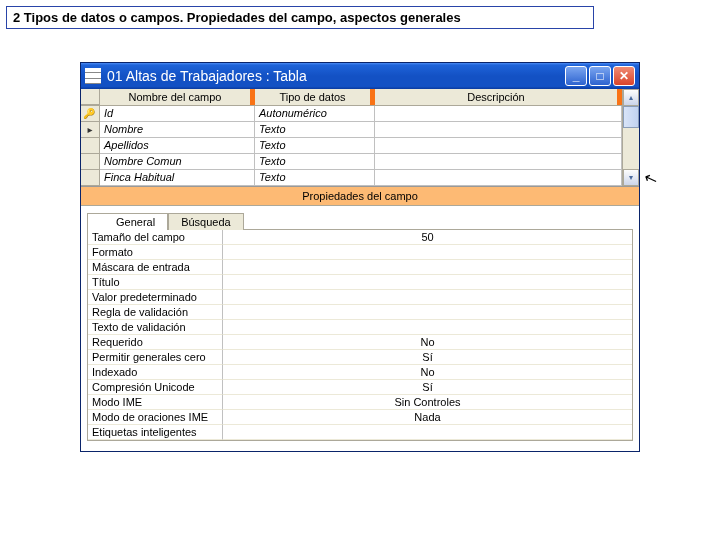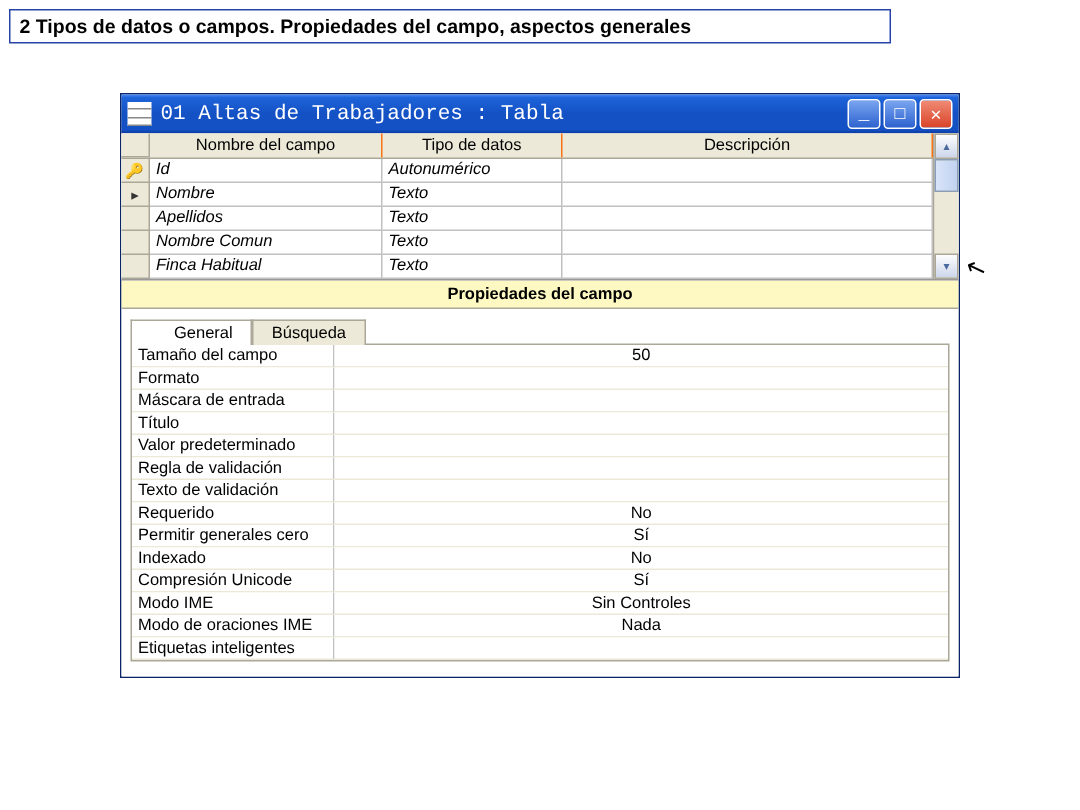--- a/index.html
+++ b/index.html
@@ -28,21 +28,20 @@
     width: 560px;
     background: #ece9d8;
     border: 1px solid #0a246a;
   }
   .titlebar {
     height: 26px;
     background: linear-gradient(to bottom, #4a8bf5 0%, #1e63d9 8%, #1351c4 50%, #1351c4 90%, #0a3a9e 100%);
     display: flex;
     align-items: center;
     padding: 0 4px;
-    font-family: Liberation Mono, monospace;
   }
   .app-icon {
     width: 16px; height: 16px;
     background: #fff;
     margin-right: 6px;
     display: flex;
     flex-direction: column;
   }
   .app-icon div { flex:1; border-bottom:1px solid #888; }
   .title-text {
@@ -102,21 +101,21 @@
   }
   .rowsel-h, .rowsel {
     width: 19px;
     background: #ece9d8;
     border-right: 1px solid #aca899;
     border-bottom: 1px solid #aca899;
     display:flex;align-items:center;justify-content:center;
     font-size:10px;color:#333;
   }
   .gh-cell {
-    border-right:1px solid #f97316;
+    border-right:5px solid #f97316;
     text-align:center;
     height:16px;
     line-height:16px;
     color:#000;
   }
   .col-name { width: 155px; }
   .col-type { width: 120px; }
   .col-desc { flex: 1; }
 
   .grid-row { display:flex; height:16px; background:#fff;}
@@ -125,23 +124,22 @@
     border-bottom:1px solid #c0c0c0;
     padding: 0 4px;
     line-height:15px;
     overflow:hidden;white-space:nowrap;font-style:italic;
   }
 
   .splitter-label {
     text-align: center;
     font-size:11px;
     padding: 3px 0;
-    background:#fef9c3;
+    background:#fdba74;
     border-bottom:1px solid #aca899;
-    font-weight:bold;
   }
 
   .props-area {
     background:#fff;
     padding: 6px 6px 10px 6px;
   }
   .tabs {
     display:flex;
     margin-bottom:0;
   }

